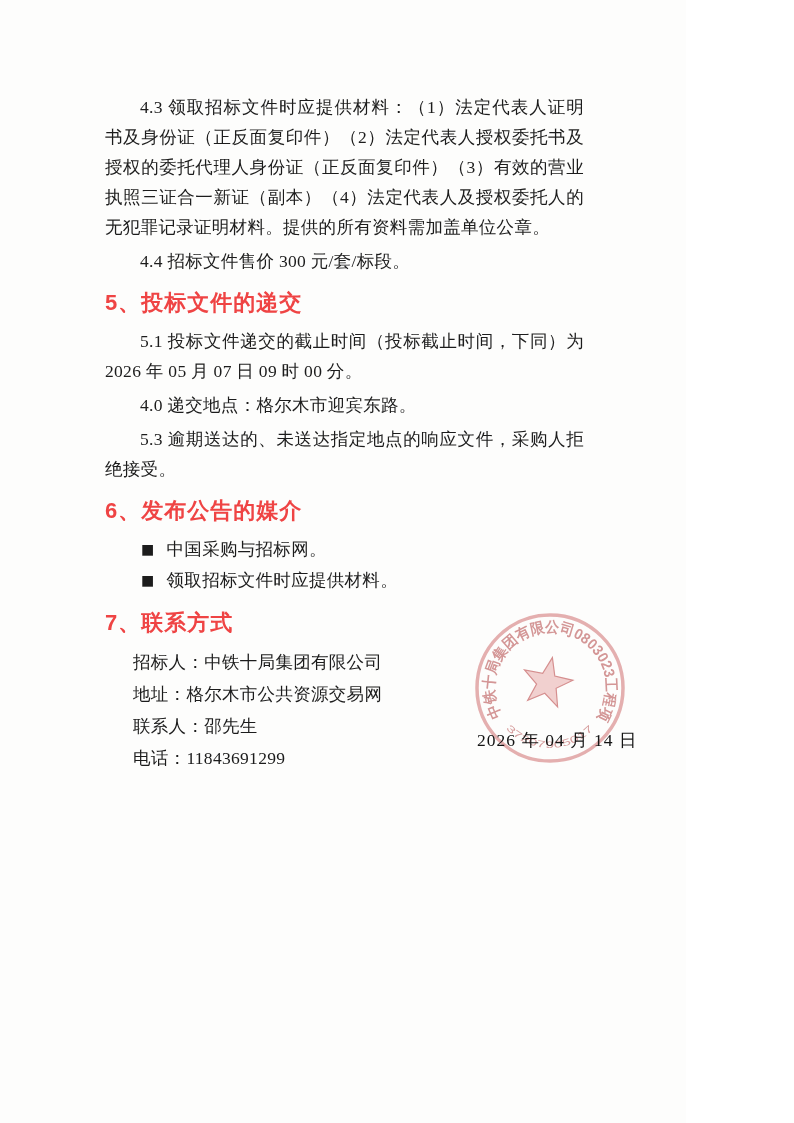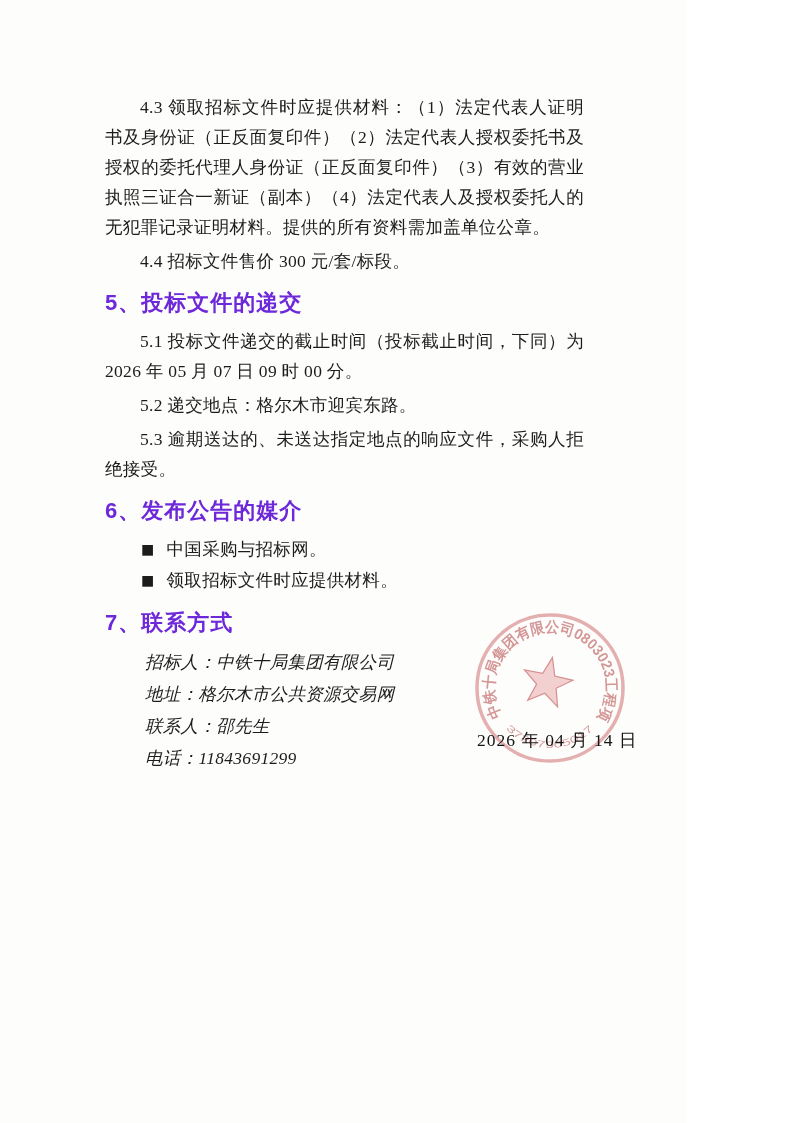--- a/index.html
+++ b/index.html
@@ -27,43 +27,42 @@
     text-align: justify;
     text-indent: 2em;
     margin: 4px 0;
     letter-spacing: 0.3px;
   }
   .section-heading {
     font-family: "Liberation Sans", "DejaVu Sans", sans-serif;
     font-weight: 700;
     font-size: 22px;
     line-height: 30px;
-    color: #6d28d9;
+    color: #ef4444;
     margin: 12px 0 8px 0;
     letter-spacing: 1px;
   }
   .bullet-list {
     margin: 8px 0 4px 0;
     padding-left: 36px;
   }
   .bullet-item {
     font-size: 17.5px;
     line-height: 30px;
     letter-spacing: 0.3px;
   }
   .bullet-glyph {
     font-family: "DejaVu Sans", sans-serif;
     font-size: 14px;
     margin-right: 12px;
     position: relative;
     top: -1px;
   }
   .contact-block {
-    margin: 2px 0 0 40px;
-    font-style: italic;
+    margin: 2px 0 0 28px;
   }
   .contact-line {
     font-size: 17.5px;
     line-height: 32px;
     letter-spacing: 0.3px;
   }
   .stamp-svg {
     position: absolute;
     left: 450px;
     top: 598px;
@@ -96,21 +95,21 @@
 <body>
 
 <div class="page">
   <div class="content">
 
     <p class="body-para">4.3 领取招标文件时应提供材料：（1）法定代表人证明书及身份证（正反面复印件）（2）法定代表人授权委托书及授权的委托代理人身份证（正反面复印件）（3）有效的营业执照三证合一新证（副本）（4）法定代表人及授权委托人的无犯罪记录证明材料。提供的所有资料需加盖单位公章。</p>
     <p class="body-para">4.4 招标文件售价 300 元/套/标段。</p>
 
     <div class="section-heading">5、投标文件的递交</div>
     <p class="body-para">5.1 投标文件递交的截止时间（投标截止时间，下同）为 2026 年 05 月 07 日 09 时 00 分。</p>
-    <p class="body-para">5.2 递交地点：格尔木市迎宾东路。</p>
+    <p class="body-para">4.0 递交地点：格尔木市迎宾东路。</p>
     <p class="body-para">5.3 逾期送达的、未送达指定地点的响应文件，采购人拒绝接受。</p>
 
     <div class="section-heading">6、发布公告的媒介</div>
     <div class="bullet-list">
       <div class="bullet-item">
         <span class="bullet-glyph">■</span><span>中国采购与招标网。</span>
       </div>
       <div class="bullet-item">
         <span class="bullet-glyph">■</span><span>领取招标文件时应提供材料。</span>
       </div>

